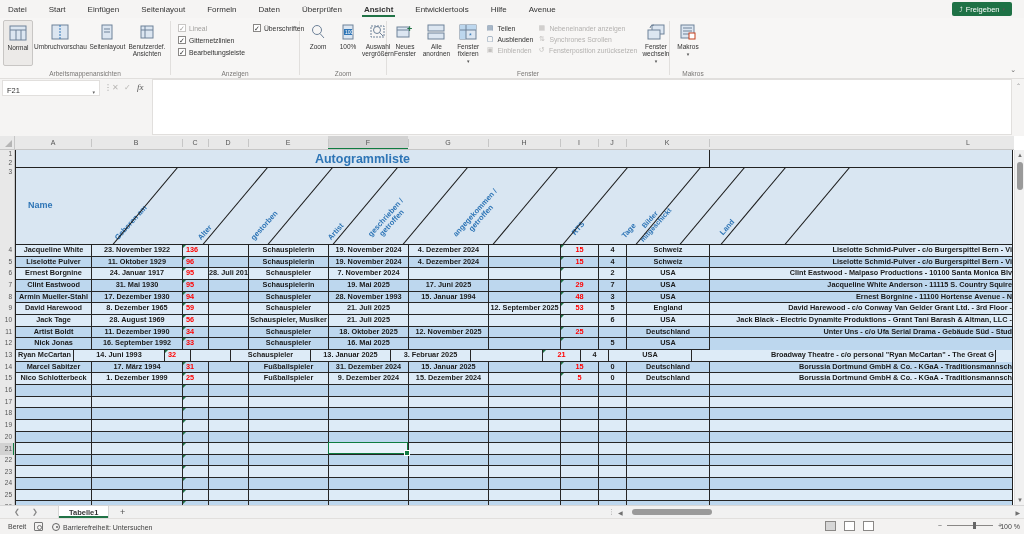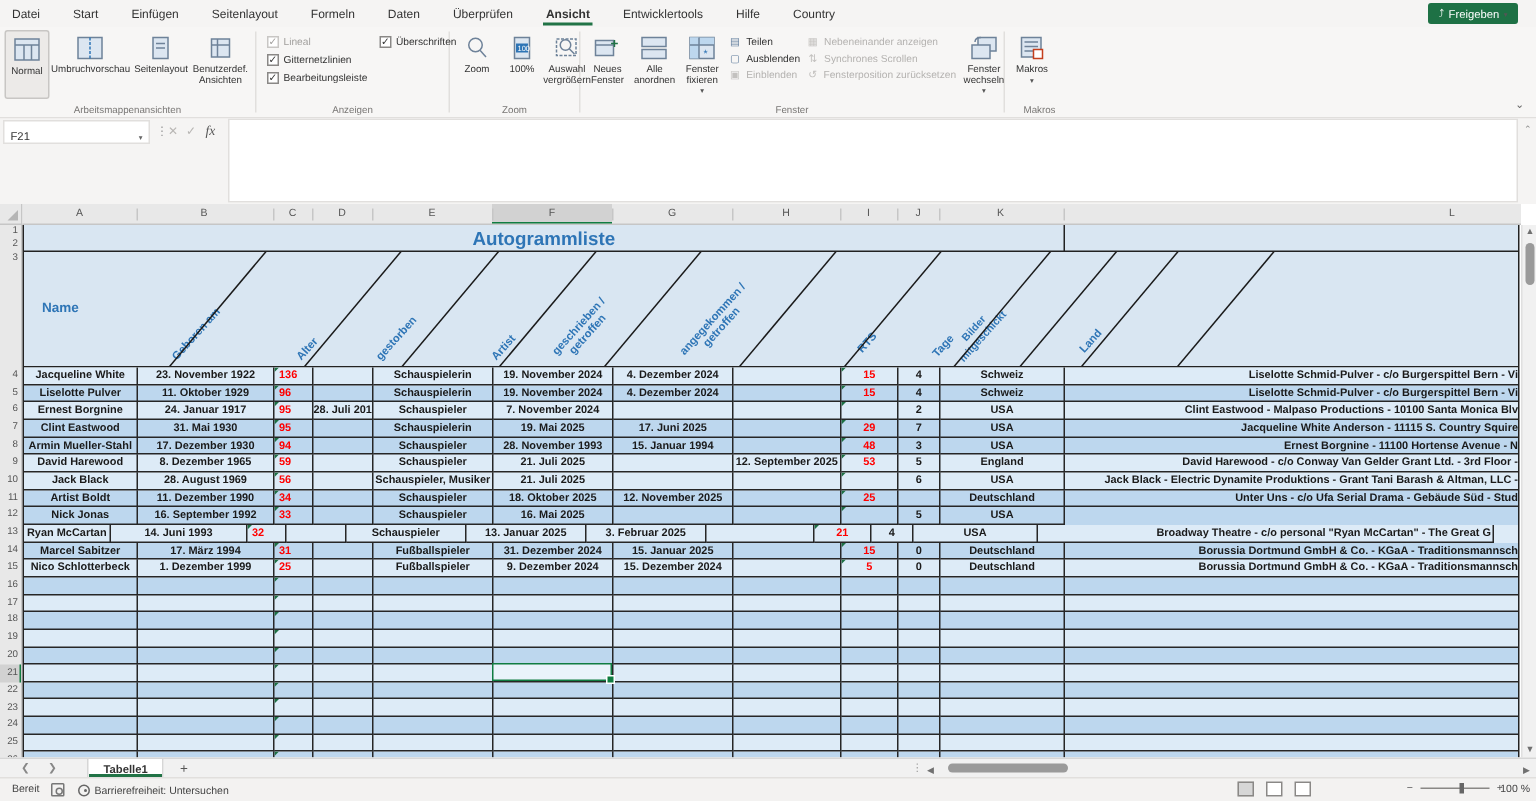--- a/index.html
+++ b/index.html
@@ -150,21 +150,21 @@
         <span class="mtab">Datei</span>
         <span class="mtab">Start</span>
         <span class="mtab">Einfügen</span>
         <span class="mtab">Seitenlayout</span>
         <span class="mtab">Formeln</span>
         <span class="mtab">Daten</span>
         <span class="mtab">Überprüfen</span>
         <span class="mtab active">Ansicht</span>
         <span class="mtab">Entwicklertools</span>
         <span class="mtab">Hilfe</span>
-        <span class="mtab">Country</span>
+        <span class="mtab">Avenue</span>
       </div>
     <div class="share-btn">
       <span class="share-glyph">⤴</span>
       <span>Freigeben</span>
       <span class="caret">▾</span>
     </div>
   </div>
 
   <div class="ribbon">
     <div class="rgroup" style="width:170px">
@@ -545,21 +545,21 @@
             <div class="cell" style="width: 80px;">Schauspieler</div>
             <div class="cell" style="width: 80px;">21. Juli 2025</div>
             <div class="cell" style="width: 80px;"></div>
             <div class="cell" style="width: 72px;">12. September 2025</div>
             <div class="cell red tri" style="width: 38px;">53</div>
             <div class="cell" style="width: 28px;">5</div>
             <div class="cell" style="width: 83px;">England</div>
             <div class="cell ar" style="width: 304px;">David Harewood - c/o Conway Van Gelder Grant Ltd. - 3rd Floor -</div>
           </div>
           <div class="xrow" style="background: rgb(221, 235, 247);">
-            <div class="cell" style="width: 76px;">Jack Black</div>
+            <div class="cell" style="width: 76px;">Jack Tage</div>
             <div class="cell" style="width: 91px;">28. August 1969</div>
             <div class="cell red tri al" style="width: 26px;">56</div>
             <div class="cell" style="width: 40px;"></div>
             <div class="cell" style="width: 80px;">Schauspieler, Musiker</div>
             <div class="cell" style="width: 80px;">21. Juli 2025</div>
             <div class="cell" style="width: 80px;"></div>
             <div class="cell" style="width: 72px;"></div>
             <div class="cell red tri" style="width: 38px;"></div>
             <div class="cell" style="width: 28px;">6</div>
             <div class="cell" style="width: 83px;">USA</div>

